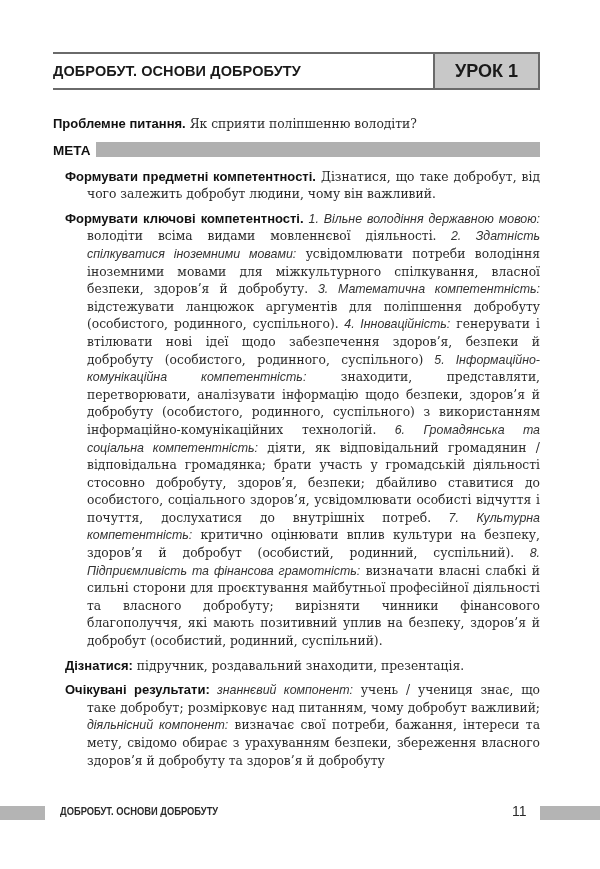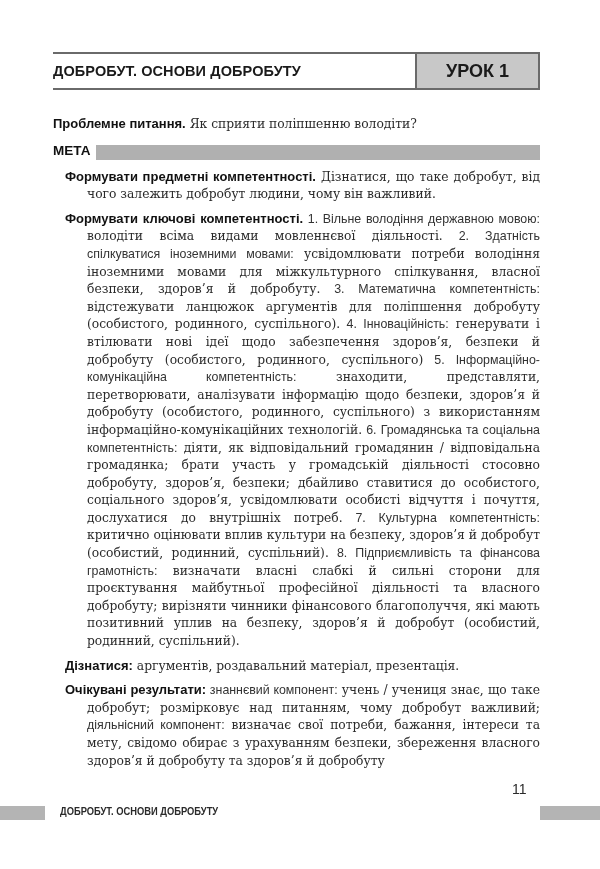--- a/index.html
+++ b/index.html
@@ -2,36 +2,36 @@
 <html><head>
 <meta charset="utf-8">
 <style>
   html, body { margin:0; padding:0; }
   body { width:600px; height:869px; background:#ffffff; position:relative; overflow:hidden;
          font-family:"DejaVu Serif", serif; color:#2a2a2a; }
   .hdr { position:absolute; left:53px; top:52px; width:487px; height:38px;
          border-top:2px solid #6a6a6a; border-bottom:2px solid #6a6a6a; border-right:2px solid #6a6a6a; box-sizing:border-box; }
   .hdr-title { position:absolute; left:0; top:0; height:34px; line-height:34px;
                font-family:"Liberation Sans", sans-serif; font-weight:bold; font-size:14.5px; color:#1a1a1a; letter-spacing:0.1px; }
-  .hdr-lesson { position:absolute; right:0; top:-2px; width:123px; height:38px; box-sizing:border-box;
+  .hdr-lesson { position:absolute; right:0; top:-2px; width:105px; height:38px; box-sizing:border-box;
                 background:#c8c8c8; border:2px solid #6a6a6a; border-right:none;
                 font-family:"Liberation Sans", sans-serif; font-weight:bold; font-size:18px; color:#1a1a1a;
                 display:flex; align-items:center; justify-content:center; }
   .content { position:absolute; left:53px; top:115px; width:487px; font-size:12.3px; line-height:17.6px; }
   .bold-sans { font-family:"Liberation Sans", sans-serif; font-weight:bold; color:#111; font-size:13px; }
-  .it { font-family:"Liberation Sans", sans-serif; color:#333; font-size:12.4px; }
+  .it { font-family:"Liberation Sans", sans-serif; font-style:italic; color:#333; font-size:12.4px; }
   .para { margin:0 0 6px 12px; padding-left:22px; text-indent:-22px; text-align:justify; }
   .problem { margin:0 0 8px 0; }
-  .meta-row { display:flex; align-items:flex-end; height:18px; margin:0 0 8px 0; }
+  .meta-row { display:flex; align-items:flex-start; height:18px; margin:0 0 8px 0; }
   .meta-label { font-family:"Liberation Sans", sans-serif; font-weight:bold; font-size:13.5px; color:#111; margin-right:6px; }
   .meta-bar { flex:1; height:15px; background:#b0b0b0; }
   .footer-left-bar { position:absolute; left:0; top:806px; width:45px; height:14px; background:#b4b4b4; }
   .footer-title { position:absolute; left:60px; top:805px; font-family:"Liberation Sans", sans-serif; font-size:11px;
                   font-weight:bold; color:#2a2a2a; transform:scaleX(0.85); transform-origin:left; }
-  .footer-page { position:absolute; left:512px; top:781px; font-family:"Liberation Sans", sans-serif; font-size:14px; color:#2a2a2a; }
+  .footer-page { position:absolute; left:512px; top:803px; font-family:"Liberation Sans", sans-serif; font-size:14px; color:#2a2a2a; }
   .footer-right-bar { position:absolute; left:540px; top:806px; width:60px; height:14px; background:#b4b4b4; }
 </style>
 </head>
 <body>
 
 <div class="hdr">
   <div class="hdr-title">ДОБРОБУТ. ОСНОВИ ДОБРОБУТУ</div>
   <div class="hdr-lesson">УРОК 1</div>
 </div>
 
@@ -40,21 +40,21 @@
 
   <div class="meta-row">
     <span class="meta-label">МЕТА</span>
     <span class="meta-bar"></span>
   </div>
 
   <p class="para"><span class="bold-sans">Формувати предметні компетентності.</span><span> Дізнатися, що таке добробут, від чого залежить добробут людини, чому він важливий.</span></p>
 
   <p class="para"><span class="bold-sans">Формувати ключові компетентності.</span><span class="it"> 1. Вільне володіння державною мовою:</span><span> володіти всіма видами мовленнєвої діяльності.</span><span class="it"> 2. Здатність спілкуватися іноземними мовами:</span><span> усвідомлювати потреби володіння іноземними мовами для міжкультурного спілкування, власної безпеки, здоров’я й добробуту.</span><span class="it"> 3. Математична компетентність:</span><span> відстежувати ланцюжок аргументів для поліпшення добробуту (особистого, родинного, суспільного).</span><span class="it"> 4. Інноваційність:</span><span> генерувати і втілювати нові ідеї щодо забезпечення здоров’я, безпеки й добробуту (особистого, родинного, суспільного)</span><span class="it"> 5. Інформаційно-комунікаційна компетентність:</span><span> знаходити, представляти, перетворювати, аналізувати інформацію щодо безпеки, здоров’я й добробуту (особистого, родинного, суспільного) з використанням інформаційно-комунікаційних технологій.</span><span class="it"> 6. Громадянська та соціальна компетентність:</span><span> діяти, як відповідальний громадянин / відповідальна громадянка; брати участь у громадській діяльності стосовно добробуту, здоров’я, безпеки; дбайливо ставитися до особистого, соціального здоров’я, усвідомлювати особисті відчуття і почуття, дослухатися до внутрішніх потреб.</span><span class="it"> 7. Культурна компетентність:</span><span> критично оцінювати вплив культури на безпеку, здоров’я й добробут (особистий, родинний, суспільний).</span><span class="it"> 8. Підприємливість та фінансова грамотність:</span><span> визначати власні слабкі й сильні сторони для проєктування майбутньої професійної діяльності та власного добробуту; вирізняти чинники фінансового благополуччя, які мають позитивний уплив на безпеку, здоров’я й добробут (особистий, родинний, суспільний).</span></p>
 
-  <p class="para"><span class="bold-sans">Дізнатися:</span><span> аргументів, роздавальний матеріал, презентація.</span></p>
+  <p class="para"><span class="bold-sans">Дізнатися:</span><span> підручник, роздавальний знаходити, презентація.</span></p>
 
   <p class="para"><span class="bold-sans">Очікувані результати:</span><span class="it"> знаннєвий компонент:</span><span> учень / учениця знає, що таке добробут; розмірковує над питанням, чому добробут важливий;</span><span class="it"> діяльнісний компонент:</span><span> визначає свої потреби, бажання, інтереси та мету, свідомо обирає з урахуванням безпеки, збереження власного здоров’я й добробуту та здоров’я й добробуту</span></p>
 </div>
 
 <div class="footer-left-bar"></div>
 <div class="footer-title">ДОБРОБУТ. ОСНОВИ ДОБРОБУТУ</div>
 <div class="footer-page">11</div>
 <div class="footer-right-bar"></div>
 
 </body></html>

